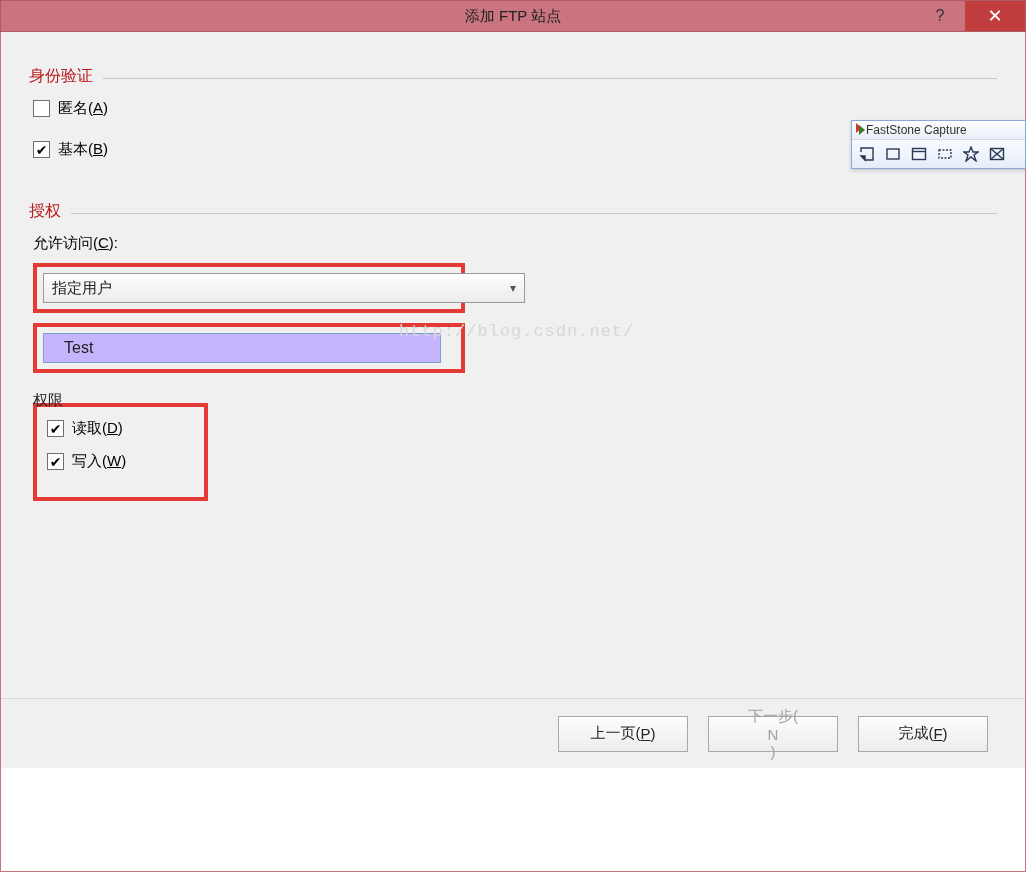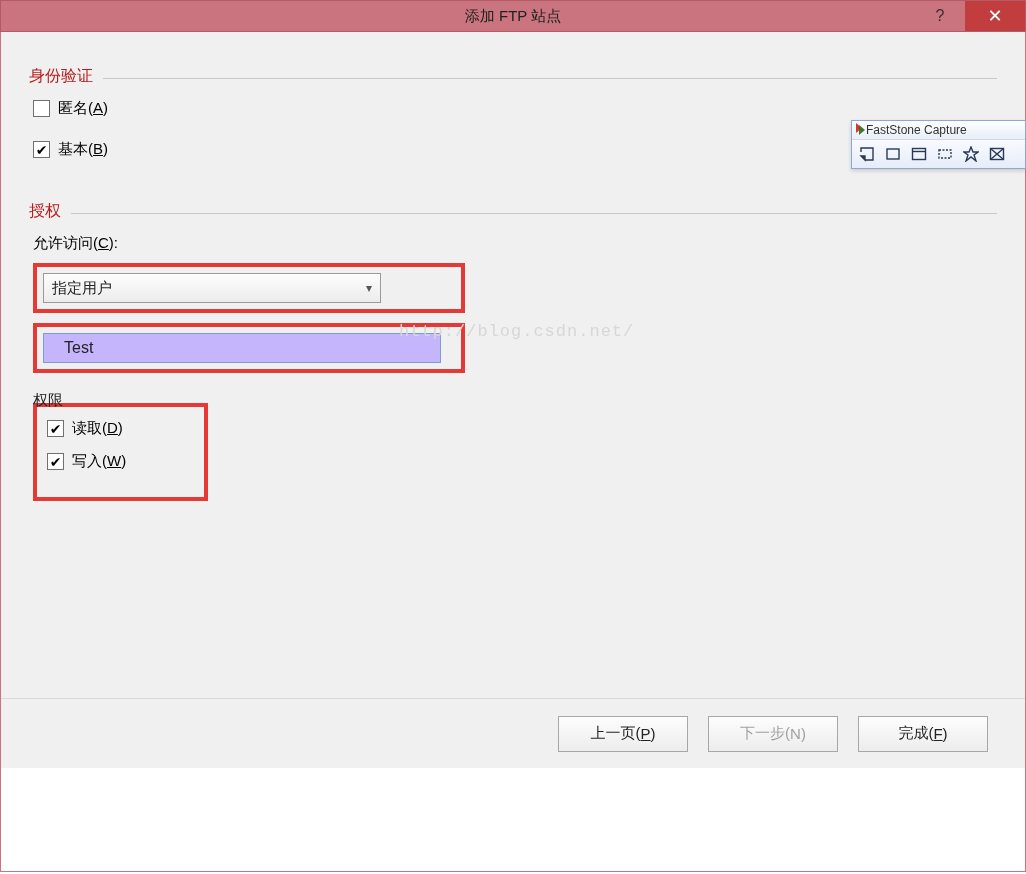--- a/index.html
+++ b/index.html
@@ -156,21 +156,21 @@
     margin-bottom: 10px;
   }
 
   .select-wrap {
     border: 4px solid #e53935;
     padding: 6px;
     width: 432px;
     margin-bottom: 10px;
   }
   .select {
-    width: 338px;
+    width: 482px;
     height: 30px;
     border: 1px solid #9a9a9a;
     background: linear-gradient(#fdfdfd,#ececec);
     display: flex;
     align-items: center;
     justify-content: space-between;
     padding: 0 8px;
     font-size: 15px;
     color: #222;
   }
@@ -243,20 +243,21 @@
     border: 1px solid #a7a7a7;
     background: linear-gradient(#fdfdfd,#ececec);
     display: flex;
     align-items: center;
     justify-content: center;
     font-size: 15px;
     color: #222;
   }
   .btn.disabled {
     color: #a0a0a0;
+    flex-direction: column;
   }
 
   
   .faststone {
     position: absolute;
     top: 120px;
     right: 0;
     width: 175px;
     background: #fff;
     border: 1px solid #8aa8d6;

